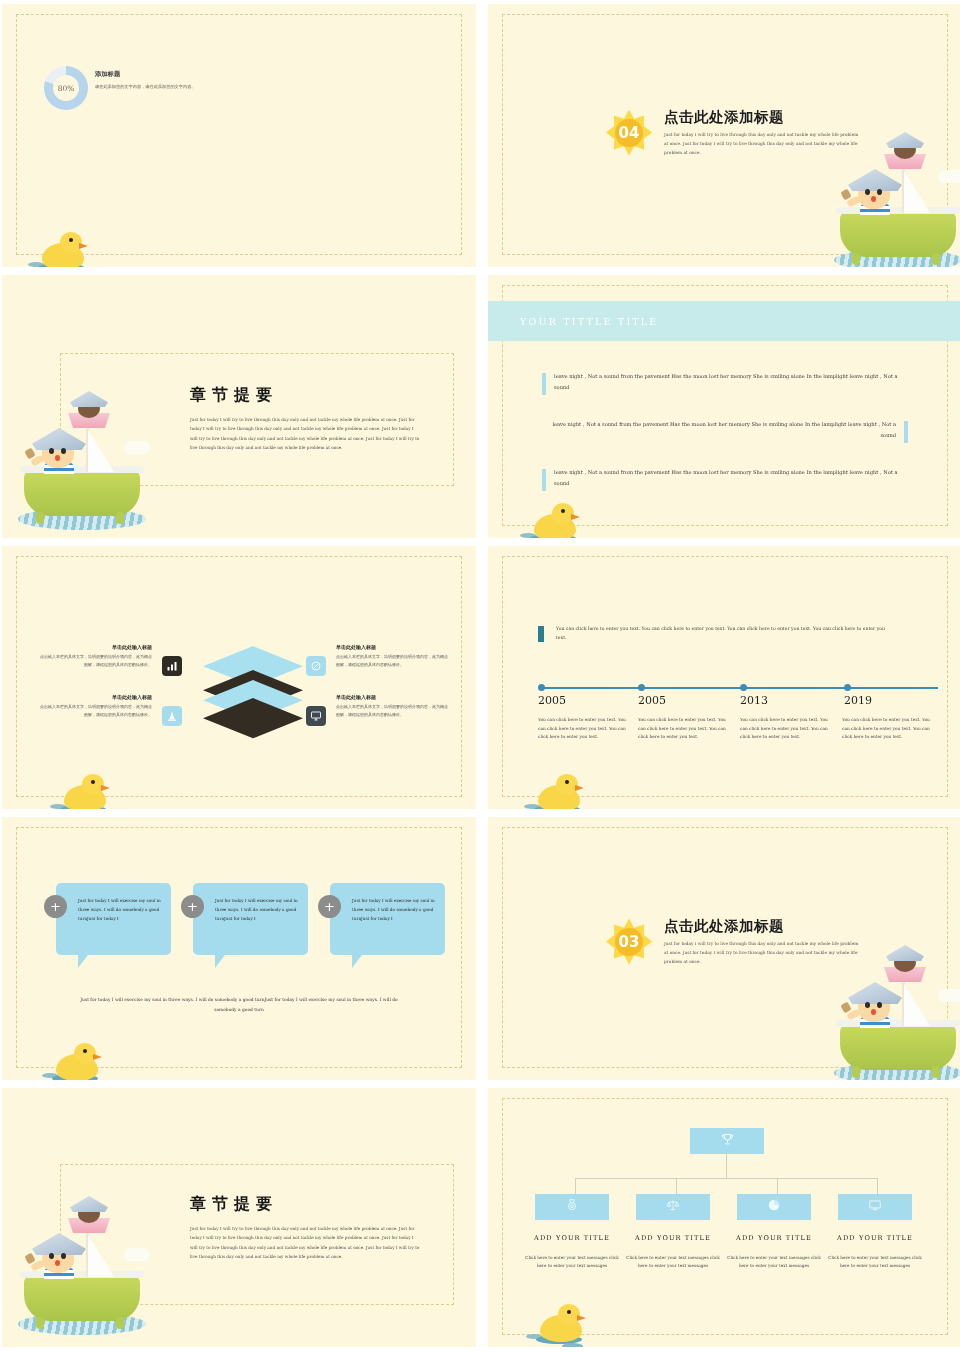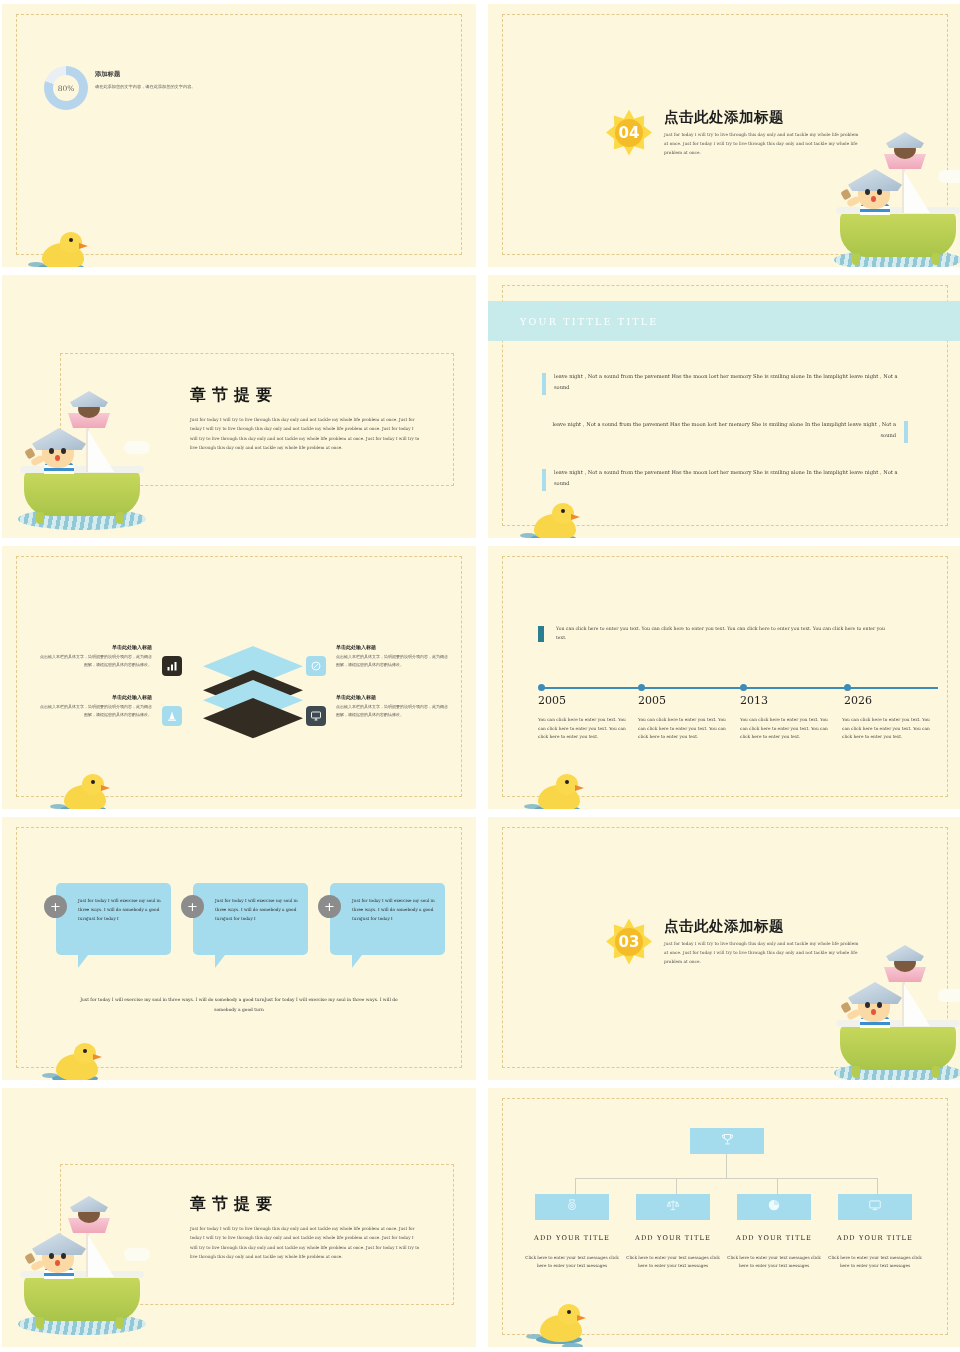--- a/index.html
+++ b/index.html
@@ -363,21 +363,21 @@
 
     <div class="tl-dot" style="left:150px; top:138px;"></div>
     <div class="tl-year en" style="left:150px; top:148px;">2005</div>
     <div class="tl-body en" style="left:150px; top:170px;">You can click here to enter you text. You can click here to enter you text. You can click here to enter you text.</div>
 
     <div class="tl-dot" style="left:252px; top:138px;"></div>
     <div class="tl-year en" style="left:252px; top:148px;">2013</div>
     <div class="tl-body en" style="left:252px; top:170px;">You can click here to enter you text. You can click here to enter you text. You can click here to enter you text.</div>
 
     <div class="tl-dot" style="left:356px; top:138px;"></div>
-    <div class="tl-year en" style="left:356px; top:148px;">2026</div>
+    <div class="tl-year en" style="left:356px; top:148px;">2019</div>
     <div class="tl-body en" style="left:354px; top:170px; width:96px;">You can click here to enter you text. You can click here to enter you text. You can click here to enter you text.</div>
 
     <div class="duck" style="left:44px; bottom:-6px;">
       <div class="w2"></div>
         <div class="w1"></div>
       <div class="body"></div>
         <div class="head"></div>
         <div class="beak"></div>
         <div class="eye"></div>
     </div>

